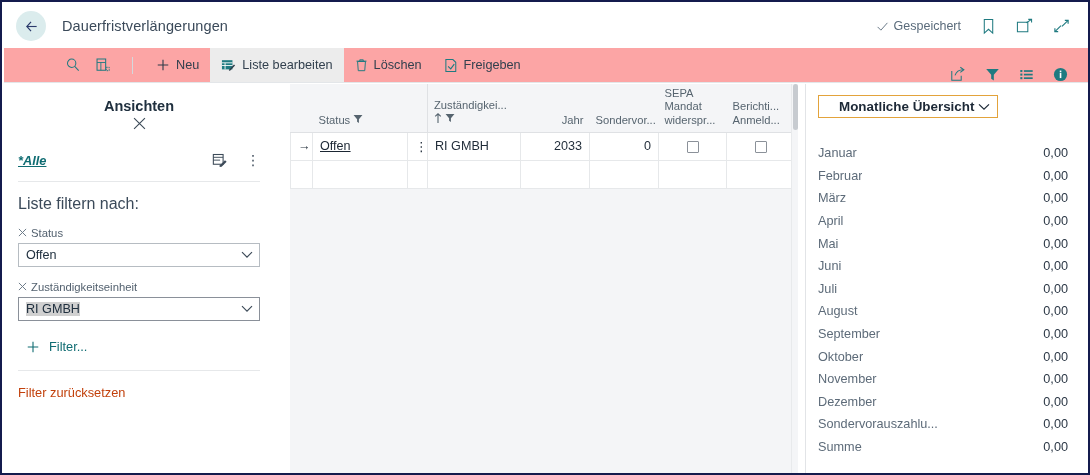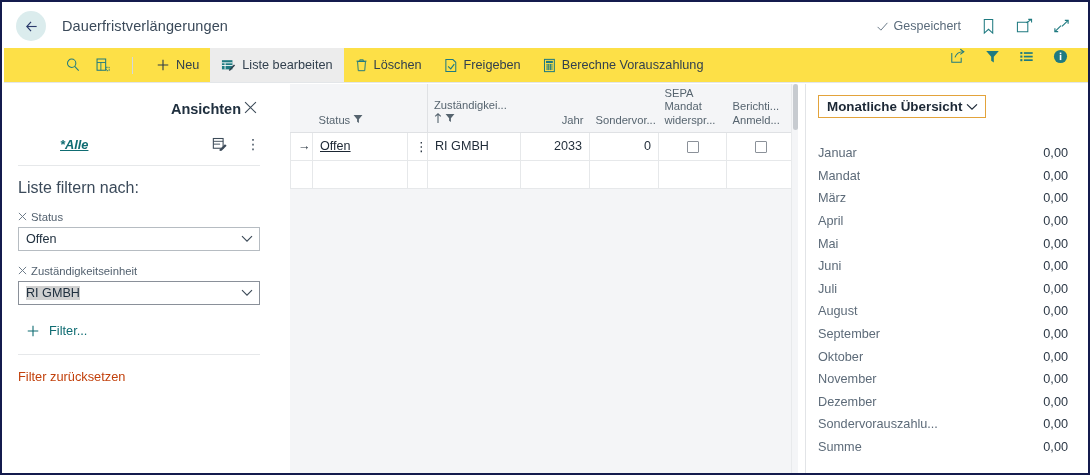--- a/index.html
+++ b/index.html
@@ -52,23 +52,23 @@
   .saved-state {
     display: flex; align-items: center; gap: 5px;
     color: #5a6b7b; font-size: 12.5px; white-space: nowrap;
   }
   .tb-icon { cursor: pointer; display: flex; align-items: center; color: #1f7a80; }
 
   
   .ribbon {
     position: absolute; left: 2px; top: 46px;
     width: 1084px; height: 35px;
-    background: #fde047;
+    background: #fca5a5;
     border-bottom: 1px solid #e3e6e9;
-    display: flex; align-items: flex-start;
+    display: flex; align-items: flex-end;
   }
   .ribbon-left {
     display: flex; align-items: center; height: 100%;
   }
   .ribbon-icon-btn {
     width: 30px; height: 100%;
     display: flex; align-items: center; justify-content: center;
     color: #1f7a80; cursor: pointer;
   }
   .ribbon-icon-btn:first-child { margin-left: 54px; }
@@ -92,28 +92,27 @@
   .ribbon-right .ribbon-icon-btn { width: 28px; }
 
   
   .views-pane {
     position: absolute; left: 2px; top: 82px;
     width: 286px; height: 391px;
     background: #ffffff;
     padding: 14px 30px 0 14px;
   }
   .views-head {
-    display: flex; align-items: center; justify-content: flex-end;
+    display: flex; align-items: center; justify-content: flex-end; flex-direction: column;
   }
   .views-title { font-size: 14.5px; font-weight: bold; color: #20303f; }
   .close-x { color: #3d4b59; cursor: pointer; line-height: 1; padding: 2px; }
   .views-row {
     display: flex; align-items: center;
     margin-top: 16px;
-    margin-left: 42px;
   }
   .view-link {
     font-size: 12.8px; font-weight: bold; font-style: italic;
     color: #0f6c72; text-decoration: underline; cursor: pointer;
   }
   .views-row .spacer { flex: 1; }
   .views-row .ic { color: #3d4b59; cursor: pointer; display: flex; align-items: center; }
   .views-row .kebab { margin-left: 18px; letter-spacing: 0; font-size: 14px; color: #3d4b59; cursor: pointer; }
   .hr { height: 1px; background: #e6e8ea; margin: 13px 0 0 0; }
   .filter-by {
@@ -222,21 +221,21 @@
   .factbox {
     position: absolute; left: 803px; top: 82px;
     width: 285px; height: 391px;
     background: #ffffff;
     border-left: 1px solid #e2e4e7;
     padding: 11px 22px 0 12px;
   }
   .fb-head {
     display: inline-flex; align-items: center; gap: 4px;
     border: 1.6px solid #e3a33b;
-    padding: 3px 7px 3px 8px;
+    padding: 3px 7px 3px 20px;
     font-size: 13.4px; font-weight: bold; color: #1c2836;
     cursor: pointer;
   }
   .fb-head .chev { color: #1c2836; display: flex; }
   .fb-rows { margin-top: 24px; }
   .fb-row {
     display: flex; align-items: center; justify-content: space-between;
     height: 22.6px;
     font-size: 12.7px; color: #5d6b79;
   }
@@ -343,31 +342,20 @@
         <span class="ic">
           <svg width="14" height="15" viewBox="0 0 15 16">
             <path d="M2 1.6 H9.5 L12.6 4.6 V14.4 H2 Z" fill="none" stroke="#1f7a80" stroke-width="1.1"></path>
             <path d="M4.4 9 L7.2 11.6 L11 6.6" fill="none" stroke="#1f7a80" stroke-width="1.2"></path>
           </svg>
         </span>
         <span>Freigeben</span>
       </div>
 
 
-      <div class="ribbon-btn">
-        <span class="ic">
-          <svg width="13" height="15" viewBox="0 0 14 16">
-            <rect x="1.6" y="1.4" width="10.6" height="13.2" fill="none" stroke="#1f7a80" stroke-width="1.1"></rect>
-            <rect x="3.2" y="3" width="7.4" height="2.4" fill="#1f7a80"></rect>
-            <path d="M3.2 7.4 H10.6 M3.2 9.6 H10.6 M3.2 11.8 H10.6" stroke="#1f7a80" stroke-width="1"></path>
-            <path d="M5.6 6.4 V13 M8.2 6.4 V13" stroke="#1f7a80" stroke-width="1"></path>
-          </svg>
-        </span>
-        <span>Berechne Vorauszahlung</span>
-      </div>
     </div>
 
     <div class="ribbon-right">
       <div class="ribbon-icon-btn">
         <svg width="16" height="16" viewBox="0 0 18 18">
           <path d="M2 5.6 V16 H12.6 V11" fill="none" stroke="#1f7a80" stroke-width="1.15"></path>
           <path d="M5.6 10.6 C7.4 5.4 11 4.2 14.6 4.2" fill="none" stroke="#1f7a80" stroke-width="1.15"></path>
           <path d="M11.6 1.4 L15.6 4.2 L11.6 7.2" fill="none" stroke="#1f7a80" stroke-width="1.15"></path>
         </svg>
       </div>
@@ -559,21 +547,21 @@
             <path d="M1 1.4 L6 6.2 L11 1.4" fill="none" stroke="#1c2836" stroke-width="1.2"></path>
           </svg>
       </span>
     </div>
     <div class="fb-rows">
       <div class="fb-row">
           <span class="lbl">Januar</span>
           <span class="val">0,00</span>
         </div>
       <div class="fb-row">
-          <span class="lbl">Mandat</span>
+          <span class="lbl">Februar</span>
           <span class="val">0,00</span>
         </div>
       <div class="fb-row">
           <span class="lbl">März</span>
           <span class="val">0,00</span>
         </div>
       <div class="fb-row">
           <span class="lbl">April</span>
           <span class="val">0,00</span>
         </div>

